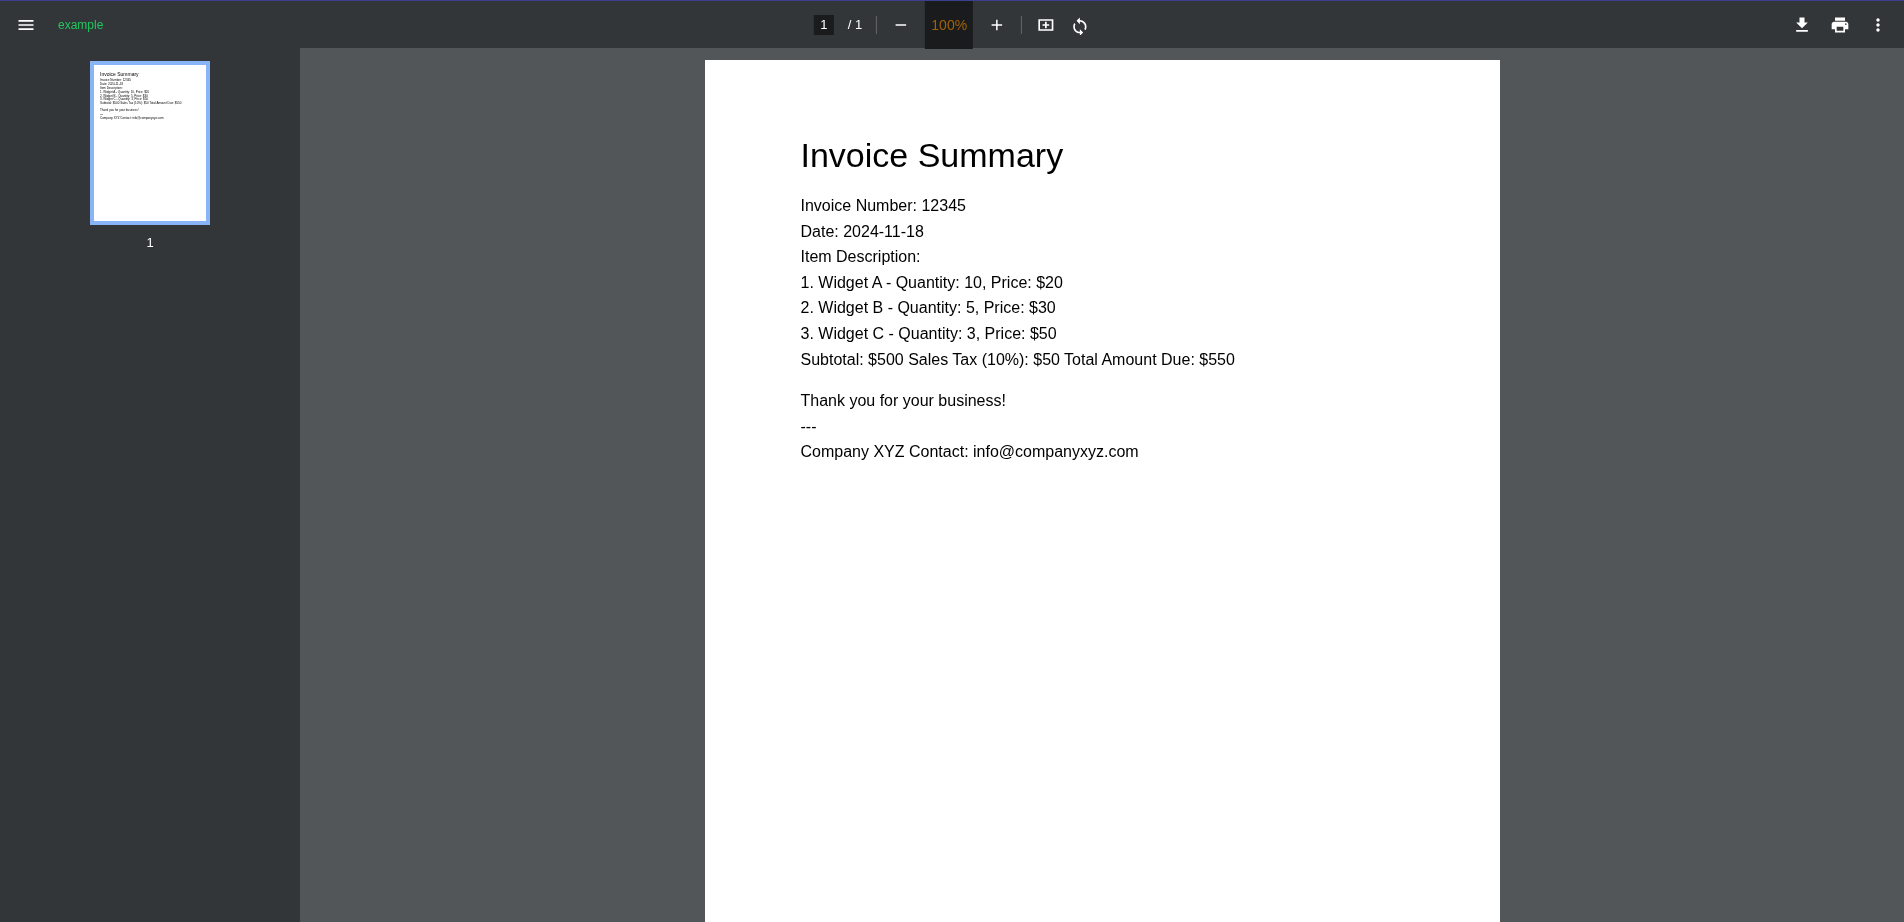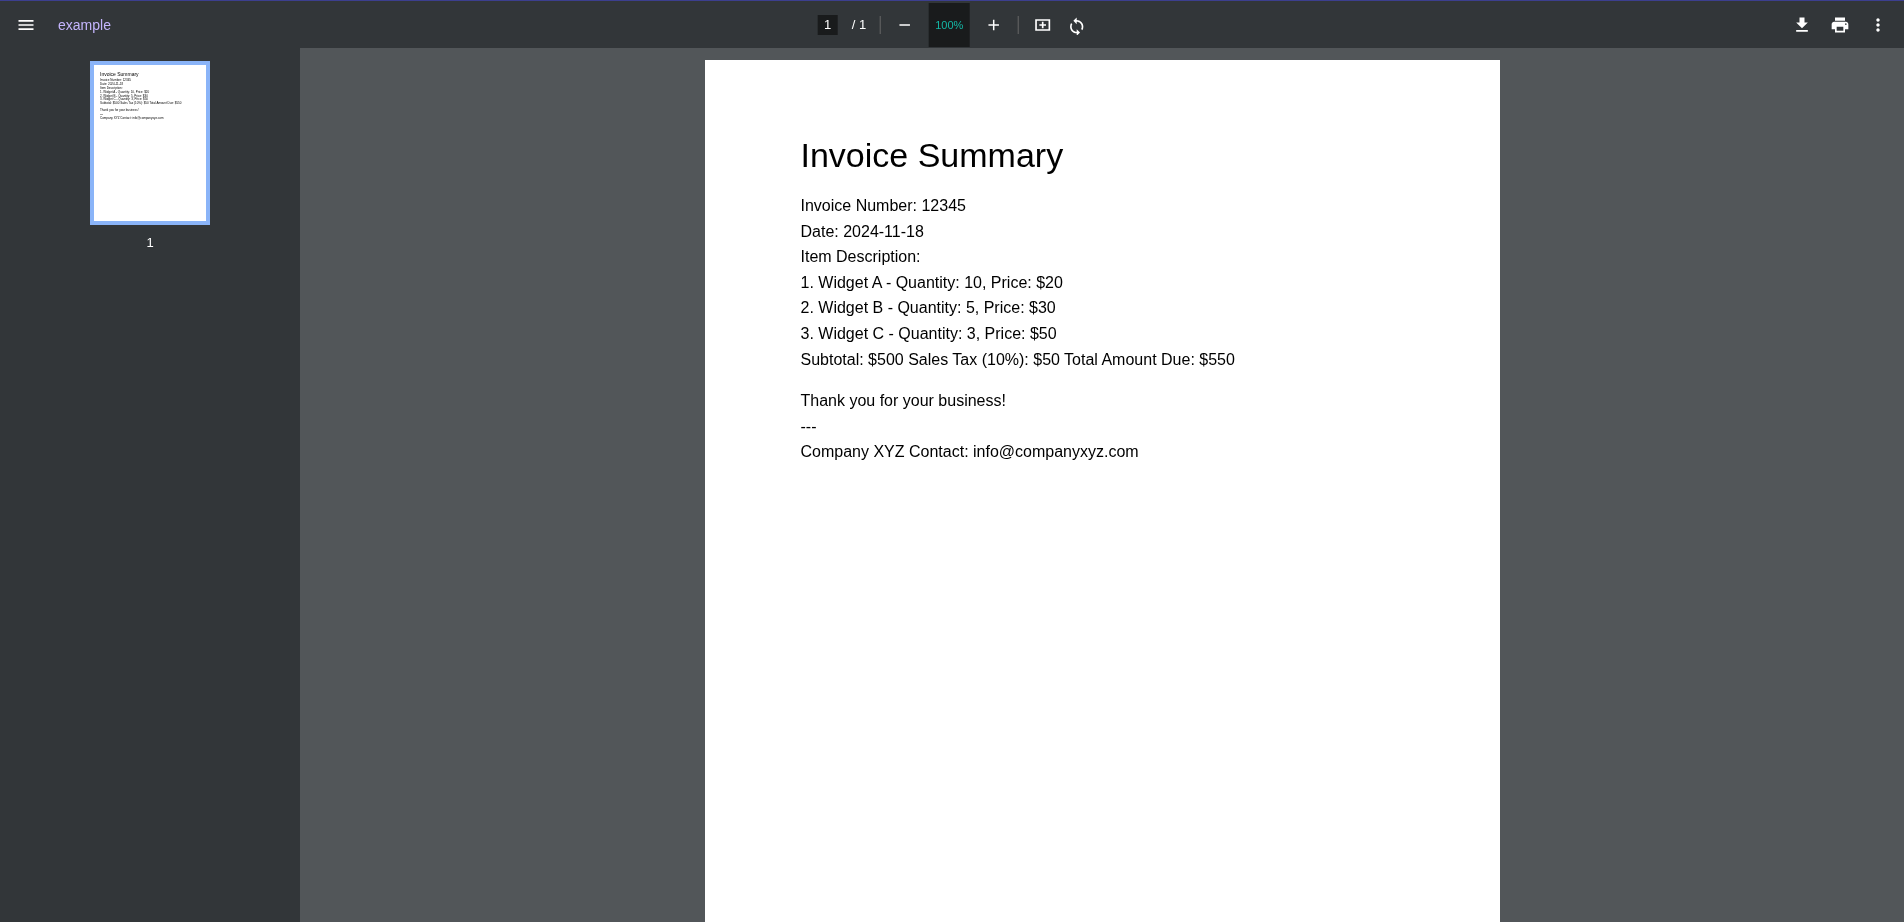--- a/index.html
+++ b/index.html
@@ -48,22 +48,22 @@
       width: 20px;
       height: 20px;
       display: flex;
       align-items: center;
       justify-content: center;
       cursor: pointer;
       fill: #fff;
       color: #fff;
     }
     .file-title {
-      font-size: 14px;
-      color: #c4b5fd;
+      font-size: 12px;
+      color: #22c55e;
     }
     .page-input {
       background: #191b1c;
       color: #fff;
       border: none;
       width: 20px;
       height: 20px;
       text-align: center;
       font-size: 13px;
     }
@@ -71,23 +71,23 @@
       font-size: 13px;
       color: #fff;
     }
     .divider {
       width: 1px;
       height: 18px;
       background: #676767;
     }
     .zoom-box {
       background: #191b1c;
-      color: #14b8a6;
+      color: #a16207;
       padding: 16px 6px;
-      font-size: 11px;
+      font-size: 14px;
     }
     .main-area {
       flex: 1;
       display: flex;
       overflow: hidden;
     }
     .sidebar {
       width: 300px;
       background: #323639;
       padding-top: 13px;

